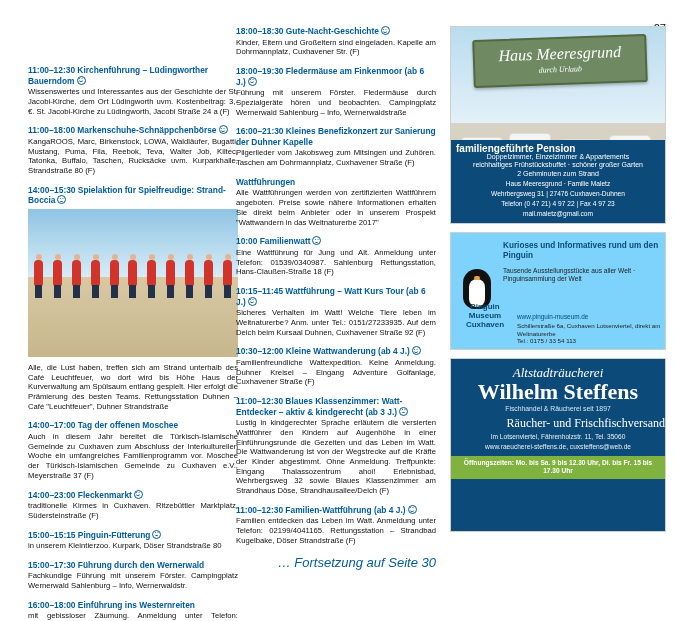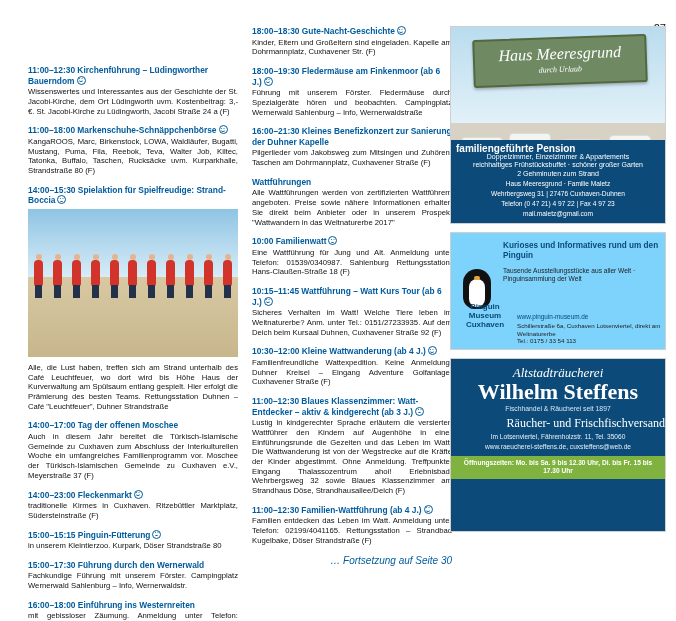--- a/index.html
+++ b/index.html
@@ -13,21 +13,21 @@
   }
   .page{position:relative;width:676px;height:621px;}
   .pagenum{
     position:absolute;top:22px;right:10px;
     font-size:11px;color:#111;font-weight:400;
   }
 
   
   .col{position:absolute;top:26px;}
   .col1{left:28px;width:210px;margin-top:39px;}
-  .col2{left:252px;width:200px;}
+  .col2{left:236px;width:200px;}
   .col3{left:450px;width:216px;}
 
   .entry{margin-bottom:9px;}
   .entry .head{
     color:#005b9e;
     font-weight:bold;
     font-size:8.4px;
     line-height:10.6px;
     margin-bottom:1px;
   }
@@ -175,21 +175,21 @@
   }
   .ad-raeucher .r5{
     text-align:center;font-size:6.6px;line-height:8.4px;color:#e7f0f7;margin-top:2px;
   }
   .ad-raeucher .green{
     margin-top:4px;background:#7fb23f;color:#fff;padding:3px 4px;
     font-size:6.6px;line-height:8.4px;text-align:center;font-weight:bold;
   }
 
   .cont{
-    color:#005b9e;font-size:10px;font-style:italic;text-align:right;margin-top:2px;
+    color:#005b9e;font-size:13px;font-style:italic;text-align:right;margin-top:2px;
   }
   .wattbox .head{color:#005b9e;}
 </style>
 </head>
 <body>
 
 <div class="page">
 
   <div class="pagenum">27</div>
 

